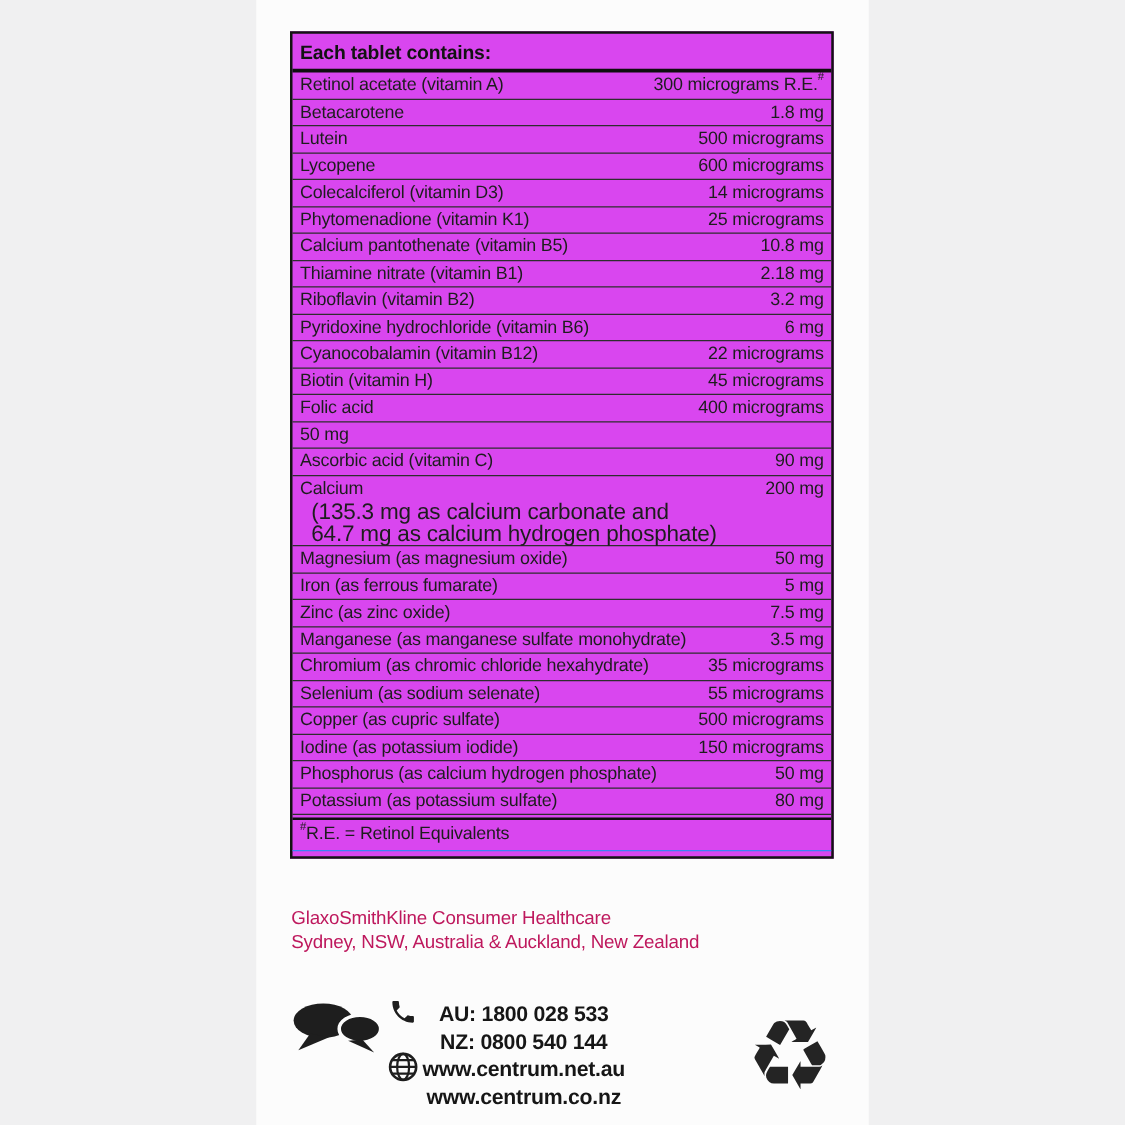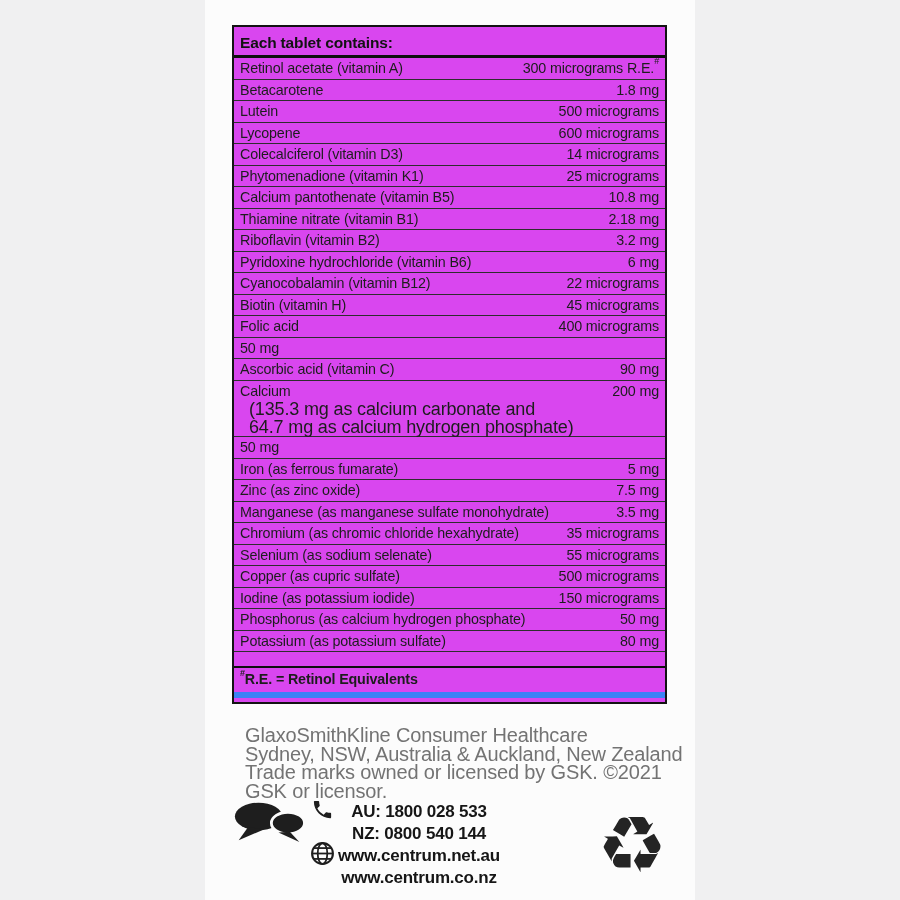--- a/index.html
+++ b/index.html
@@ -44,31 +44,31 @@
   .ing-value{white-space:nowrap;text-align:right;}
   .ing-value sup, .footnote sup{
     font-size:9px;vertical-align:top;position:relative;top:-1px;line-height:1;
   }
   .subline{
     line-height:17.5px;min-height:17.5px;
     padding-left:9px;
     font-size:18px;
   }
   .footnote{
-    margin-top:14px;
+    margin-top:2px;
     border-top:2.5px solid #0e0e0e;
-    border-bottom:6px solid #3b82f6;
+    border-bottom:1px solid #3b82f6;
     padding:2px 6px 3px 6px;
     margin-bottom:4px;
-    font-size:14.3px;line-height:19px;font-weight:bold;
+    font-size:14.3px;line-height:19px;
   }
   
   .company{
-    position:absolute;left:245px;top:726px;width:445px;
-    font-size:20px;line-height:18.6px;color:#737373;
+    position:absolute;left:233px;top:726px;width:445px;
+    font-size:15px;line-height:18.6px;color:#be185d;
     letter-spacing:-0.15px;
   }
   
   .contact{
     position:absolute;left:232px;top:801px;
     display:grid;
     grid-template-columns:74px 32px auto;
     grid-auto-rows:22px;
     align-items:center;
     font-weight:bold;font-size:17px;color:#161616;text-align:center;
@@ -206,20 +206,21 @@
     <div class="row-main">
       <span class="ing-name">Calcium</span>
       <span class="ing-value">200 mg</span>
     </div>
   <div class="subline">(135.3 mg as calcium carbonate and</div>
           <div class="subline">64.7 mg as calcium hydrogen phosphate)</div>
         </div>
 
   <div class="row">
     <div class="row-main">
+      <span class="ing-name">Magnesium (as magnesium oxide)</span>
       <span class="ing-value">50 mg</span>
     </div>
   </div>
 
   <div class="row">
     <div class="row-main">
       <span class="ing-name">Iron (as ferrous fumarate)</span>
       <span class="ing-value">5 mg</span>
     </div>
   </div>
@@ -281,21 +282,20 @@
   </div>
 </div>
     <div class="footnote">
       <sup>#</sup><span>R.E. = Retinol Equivalents</span>
     </div>
   </div>
 
   <div class="company">
     <div>GlaxoSmithKline Consumer Healthcare</div>
     <div>Sydney, NSW, Australia &amp; Auckland, New Zealand</div>
-    <div>Trade marks owned or licensed by GSK. ©2021 GSK or licensor.</div>
   </div>
 
   <div class="contact">
     <div class="bubbles-cell">
       <svg width="72" height="48" viewBox="0 0 76 50">
         <ellipse cx="27" cy="16" rx="25" ry="14.5" fill="#1e1e1e"></ellipse>
         <path d="M16 27 L6 41 L32 30 Z" fill="#1e1e1e"></path>
         <ellipse cx="58" cy="23" rx="17.5" ry="11.5" fill="#1e1e1e" stroke="#fcfcfc" stroke-width="3"></ellipse>
         <path d="M60 32 L70 43 L48 33 Z" fill="#1e1e1e"></path>
       </svg>

